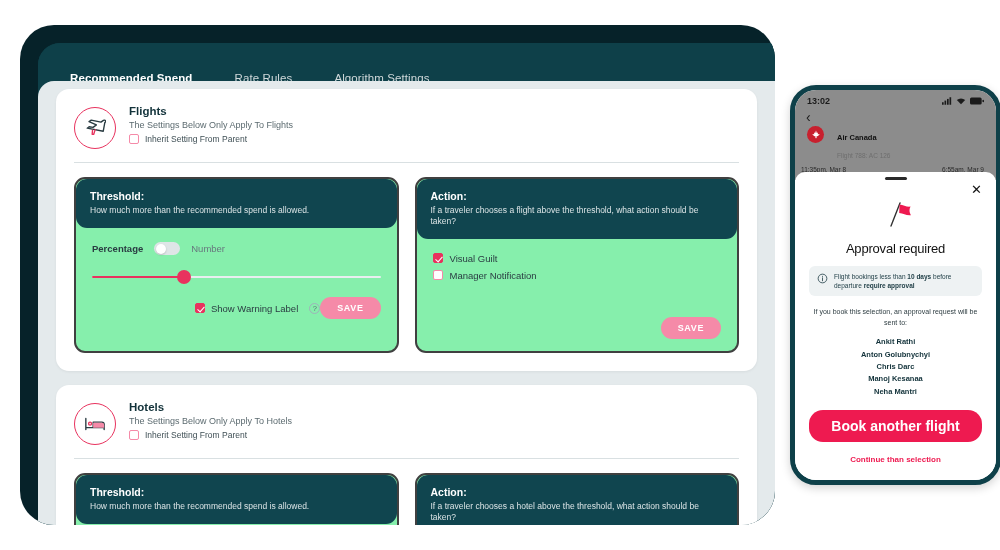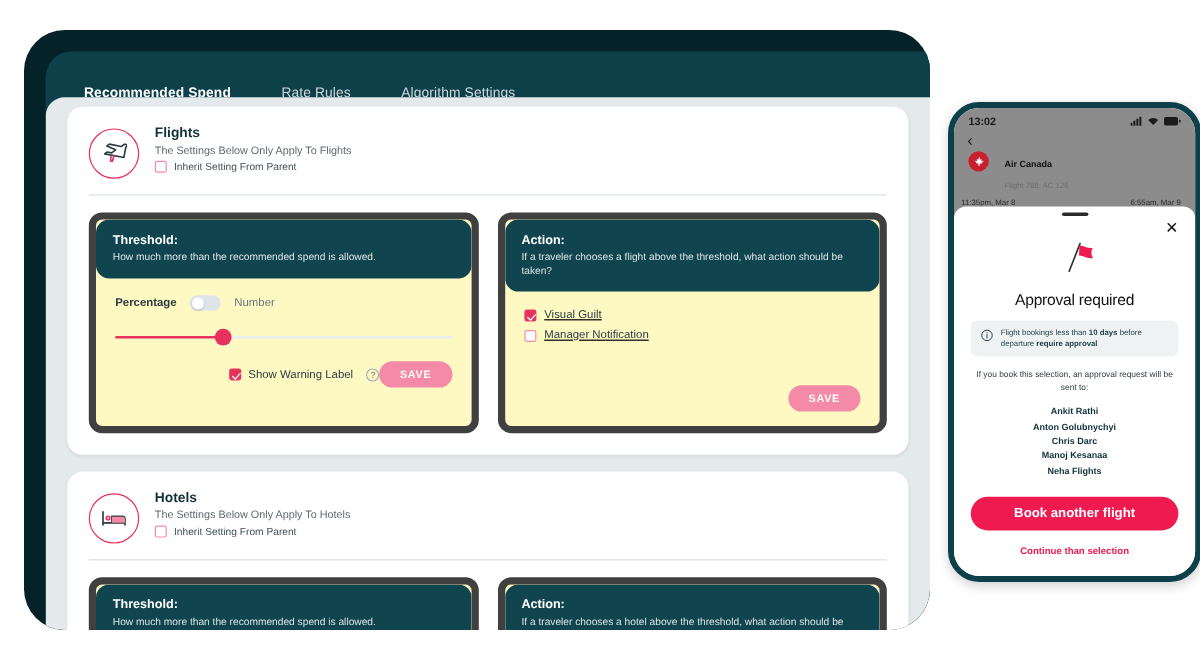--- a/index.html
+++ b/index.html
@@ -73,21 +73,21 @@
     content: ""; position: absolute; left: 3px; top: 0.5px;
     width: 3px; height: 6px; border: solid #fff;
     border-width: 0 1.5px 1.5px 0; transform: rotate(42deg);
   }
   .chk-lbl { font-size: 8.5px; color: #3f4f55; }
   .divider { height: 1px; background: #d9e0e2; margin: 13px 0 14px 0; }
 
   
   .panels { display: flex; gap: 16px; }
   .panel {
-    flex: 1; background: #fef9c3; border: 6px solid #404040;
+    flex: 1; background: #86efac; border: 2px solid #404040;
     border-radius: 11px; overflow: hidden; min-width: 0;
   }
   .panel-head {
     background: #10454f; color: #fff;
     padding: 11px 14px 12px 14px;
     border-radius: 11px 11px 11px 11px;
   }
   .panel-head-title { font-size: 10.5px; font-weight: bold; margin-bottom: 3px; }
   .panel-head-sub { font-size: 8.5px; color: #dbe4e6; line-height: 1.3; }
   .panel-body { padding: 14px 16px 12px 16px; min-height: 112px; position: relative; }
@@ -133,21 +133,21 @@
     border: 1px solid #9fb3ba; color: #5c6f76; font-size: 7.5px;
     display: inline-flex; align-items: center; justify-content: center;
     margin-left: 5px;
   }
   .btn-save {
     background: #f58aa8; color: #fff; border: none; border-radius: 12px;
     font-size: 9px; font-weight: bold; letter-spacing: .6px;
     padding: 6px 17px; font-family: "Liberation Sans", sans-serif;
   }
   .act-list { margin-bottom: 10px; }
-  .act-item { display: flex; align-items: flex-end; gap: 7px; margin-bottom: 6px; text-decoration: underline; }
+  .act-item { display: flex; align-items: flex-start; gap: 7px; margin-bottom: 6px; }
   .act-lbl { font-size: 9.5px; color: #2a3c42; }
   .save-wrap { position: absolute; right: 16px; bottom: 12px; }
 
   
   .phone {
     position: absolute; left: 790px; top: 85px;
     width: 211px; height: 400px;
     background: #ffffff;
     border: 5px solid #0e4049;
     border-radius: 26px;
@@ -195,21 +195,21 @@
   .info-txt b { font-weight: bold; }
   .approve-intro {
     text-align: center; font-size: 7px; color: #2d3c41;
     line-height: 1.5; margin-top: 11px;
   }
   .approvers { text-align: center; margin-top: 8px; }
   .approver { font-size: 7.5px; font-weight: bold; color: #12323a; line-height: 1.65; }
   .btn-book {
     position: absolute; left: 14px; right: 14px; bottom: 38px;
     background: #ee1a50; color: #fff; border: none; border-radius: 14px;
-    font-size: 11px; font-weight: bold; padding: 8px 0;
+    font-size: 14px; font-weight: bold; padding: 8px 0;
     font-family: "Liberation Sans", sans-serif;
   }
   .btn-continue {
     position: absolute; left: 0; right: 0; bottom: 16px;
     text-align: center; color: #ee1a50; font-size: 8px; font-weight: bold;
   }
 </style>
 </head>
 <body>
 
@@ -415,21 +415,21 @@
         </div>
       </div>
 
       <div class="approve-intro">If you book this selection, an approval request will be sent to:</div>
 
       <div class="approvers">
         <div class="approver">Ankit Rathi</div>
         <div class="approver">Anton Golubnychyi</div>
         <div class="approver">Chris Darc</div>
         <div class="approver">Manoj Kesanaa</div>
-        <div class="approver">Neha Flights</div>
+        <div class="approver">Neha Mantri</div>
       </div>
 
       <button class="btn-book">Book another flight</button>
       <div class="btn-continue">Continue than selection</div>
     </div>
 
   </div>
 
 </div>
 

